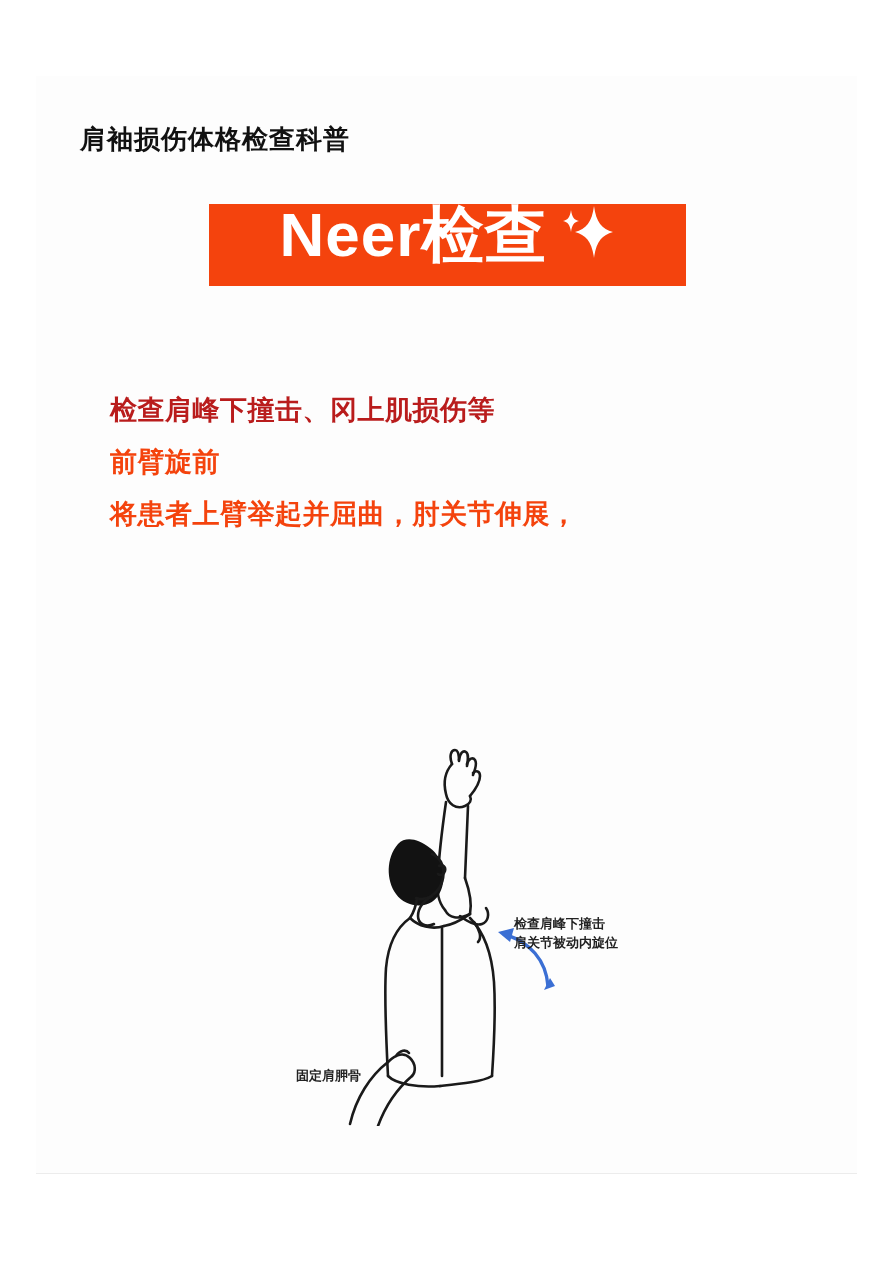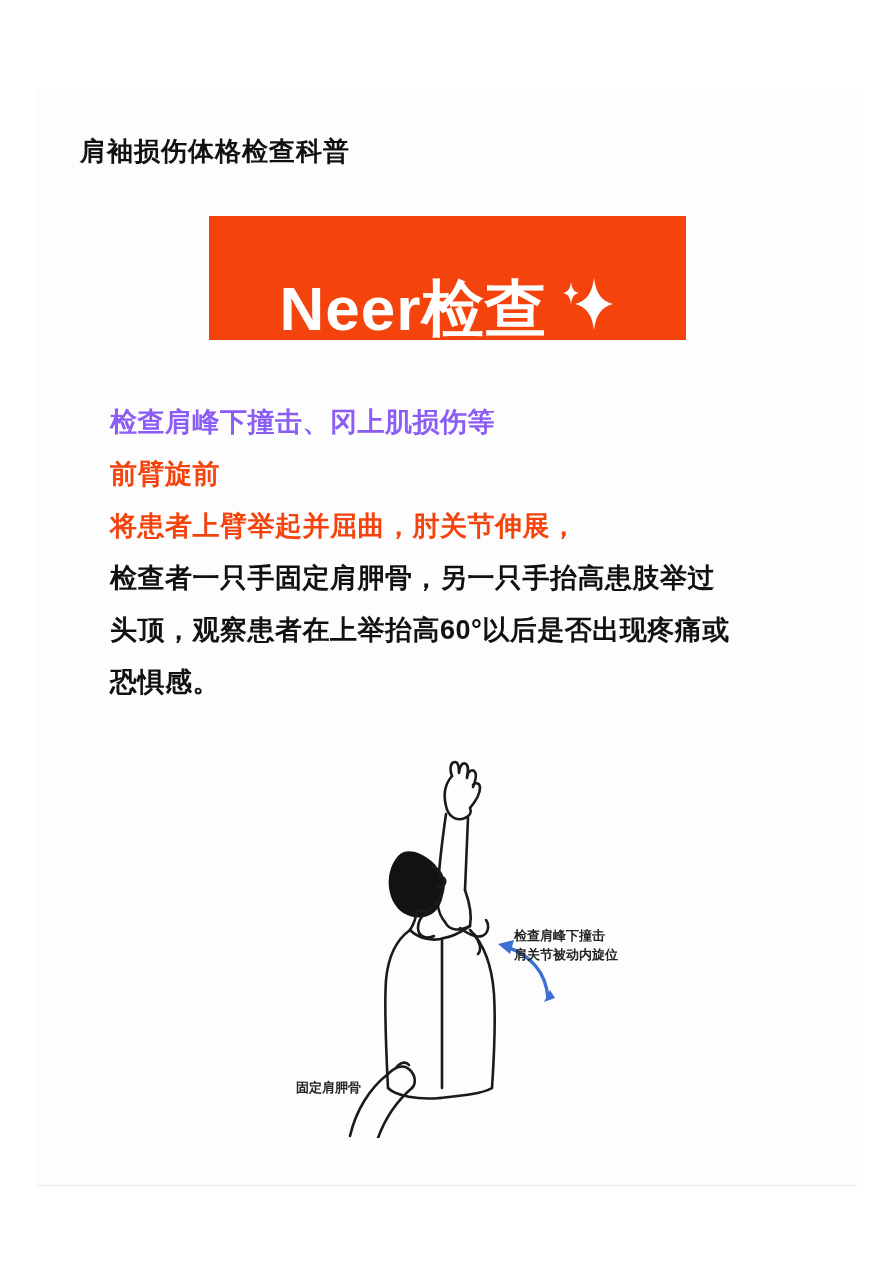--- a/index.html
+++ b/index.html
@@ -10,21 +10,21 @@
   body {
     width: 893px;
     height: 1263px;
     font-family: "Liberation Sans", "DejaVu Sans", sans-serif;
     position: relative;
     overflow: hidden;
   }
   .page {
     position: absolute;
     left: 36px;
-    top: 88px;
+    top: 76px;
     width: 821px;
     height: 1098px;
     background: #fdfdfd;
     border-bottom: 1px solid #ececec;
     box-sizing: border-box;
   }
   .title {
     position: absolute;
     left: 44px;
     top: 46px;
@@ -32,24 +32,24 @@
     font-weight: bold;
     color: #111111;
     letter-spacing: 1px;
     white-space: nowrap;
   }
   .banner {
     position: absolute;
     left: 173px;
     top: 128px;
     width: 477px;
-    height: 124px;
+    height: 82px;
     background: #f4430d;
     display: flex;
-    align-items: flex-end;
+    align-items: flex-start;
     justify-content: center;
     box-sizing: border-box;
   }
   .banner-text {
     font-size: 62px;
     font-weight: bold;
     color: #ffffff;
     letter-spacing: 1px;
     line-height: 1;
     display: inline-block;
@@ -63,21 +63,21 @@
   .body-text {
     position: absolute;
     left: 74px;
     top: 308px;
     width: 680px;
   }
   .line {
     font-size: 27px;
     font-weight: bold;
     line-height: 52px;
-    color: #8b5cf6;
+    color: #b91c1c;
     letter-spacing: 0.5px;
     white-space: nowrap;
   }
   .line.accent {
     color: #f4430d;
   }
   .para {
     font-size: 27px;
     font-weight: bold;
     line-height: 52px;
@@ -124,21 +124,20 @@
         <path d="M33 2 C35 18 41 25 52 28 C41 31 35 38 33 54 C31 38 25 31 14 28 C25 25 31 18 33 2 Z" fill="#ffffff"></path>
         <path d="M10 6 C11 13 13 16 18 17 C13 18 11 21 10 28 C9 21 7 18 2 17 C7 16 9 13 10 6 Z" fill="#ffffff"></path>
       </svg>
     </span>
   </div>
 
   <div class="body-text">
     <div class="line">检查肩峰下撞击、冈上肌损伤等</div>
     <div class="line accent">前臂旋前</div>
     <div class="line accent">将患者上臂举起并屈曲，肘关节伸展，</div>
-    <div class="para">检查者一只手固定肩胛骨，另一只手抬高患肢举过头顶，观察患者在上举抬高60°以后是否出现疼痛或恐惧感。</div>
   </div>
 
   <div class="figure">
     <svg width="420" height="380" viewBox="0 0 420 380" aria-hidden="true">
       <g fill="none" stroke="#1a1a1a" stroke-width="2.6" stroke-linecap="round" stroke-linejoin="round">
 
         <path d="M206 18 C203 10 205 4 209 4 C212 4 213 9 213 15"></path>
         <path d="M213 14 C214 7 217 4 220 6 C223 8 222 14 221 20"></path>
         <path d="M221 18 C223 12 227 11 229 14 C231 17 229 24 227 29"></path>
         <path d="M227 27 C230 24 234 25 234 30 C234 36 229 44 224 50"></path>

